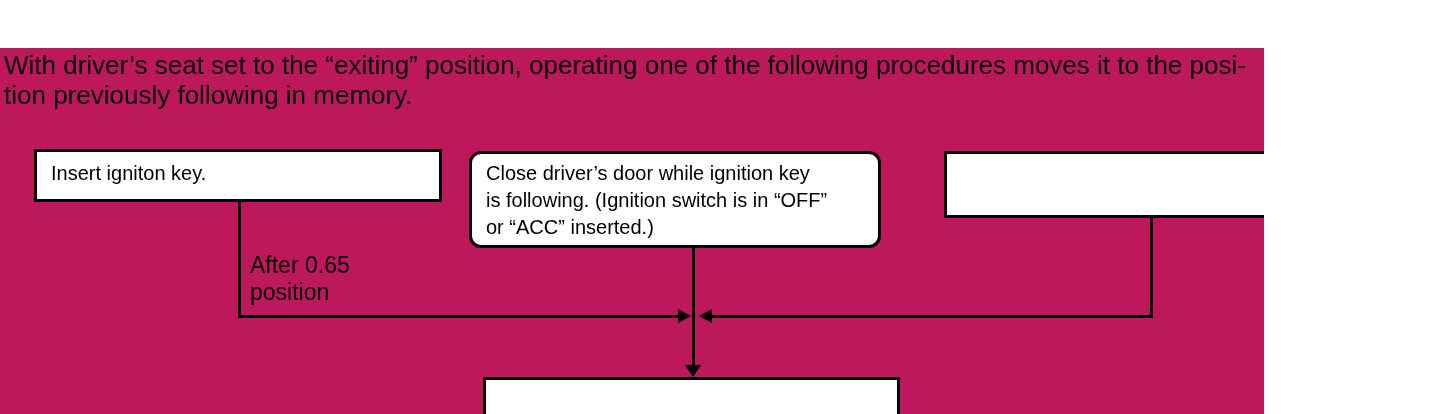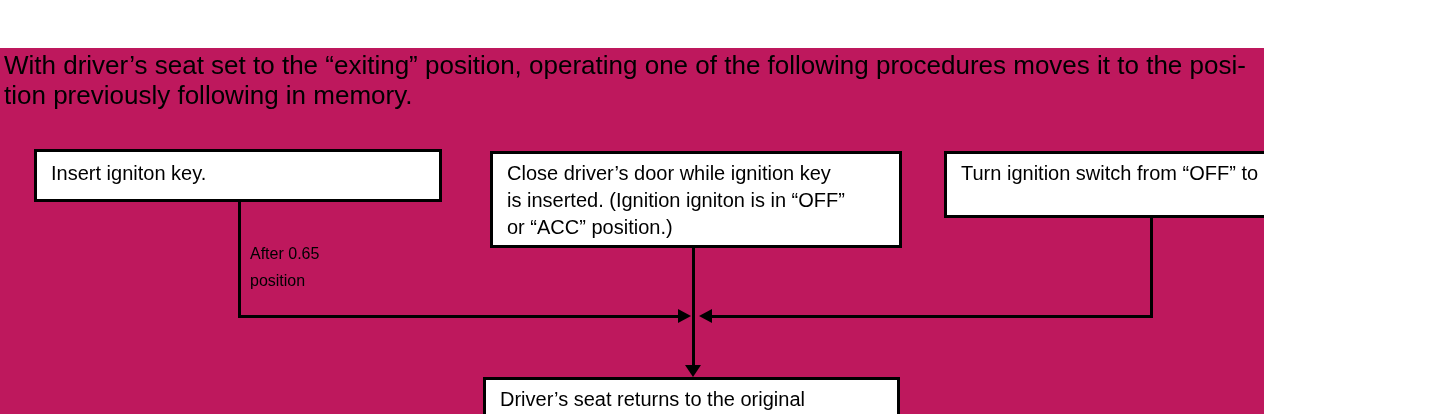--- a/index.html
+++ b/index.html
@@ -29,28 +29,28 @@
     position: absolute;
     box-sizing: border-box;
     border: 3px solid #000000;
     background: #ffffff;
     font-size: 20px;
     line-height: 27px;
     padding: 6px 12px 0 14px;
     white-space: nowrap;
   }
   .box-insert-key  { left: 34px;  top: 101px; width: 408px; height: 53px; padding-top: 8px; }
-  .box-close-door  { left: 490px; top: 103px; width: 412px; height: 97px; }
+  .box-close-door  { left: 469px; top: 103px; width: 412px; height: 97px; border-radius: 12px; }
   .box-turn-switch { left: 944px; top: 103px; width: 402px; height: 67px; }
   .box-result      { left: 483px; top: 329px; width: 417px; height: 69px; }
   .delay-label {
     position: absolute;
     left: 250px;
-    top: 192px;
-    font-size: 16px;
+    top: 204px;
+    font-size: 23px;
     line-height: 27px;
     white-space: nowrap;
   }
   .cline {
     position: absolute;
     background: #000000;
   }
   .vline-left   { left: 238px;  top: 152px; width: 3px; height: 118px; }
   .vline-right  { left: 1150px; top: 168px; width: 3px; height: 102px; }
   .vline-center { left: 692px;  top: 198px; width: 3px; height: 122px; }
@@ -89,40 +89,38 @@
     <div>With driver’s seat set to the “exiting” position, operating one of the following procedures moves it to the posi-</div>
     <div>tion previously following in memory.</div>
   </div>
 
   <div class="fbox box-insert-key">
     <div>Insert igniton key.</div>
   </div>
 
   <div class="fbox box-close-door">
     <div>Close driver’s door while ignition key</div>
-    <div>is inserted. (Ignition igniton is in “OFF”</div>
-    <div>or “ACC” position.)</div>
+    <div>is following. (Ignition switch is in “OFF”</div>
+    <div>or “ACC” inserted.)</div>
   </div>
 
   <div class="fbox box-turn-switch">
-    <div>Turn ignition switch from “OFF” to</div>
   </div>
 
   <div class="delay-label">
     <div>After 0.65</div>
     <div>position</div>
   </div>
 
   <div class="cline vline-left"></div>
   <div class="cline vline-right"></div>
   <div class="cline vline-center"></div>
   <div class="cline hline-left"></div>
   <div class="cline hline-right"></div>
 
   <div class="arrow arrow-right"></div>
   <div class="arrow arrow-left"></div>
   <div class="arrow arrow-down"></div>
 
   <div class="fbox box-result">
-    <div>Driver’s seat returns to the original</div>
   </div>
 
 </div>
 
 </body></html>

